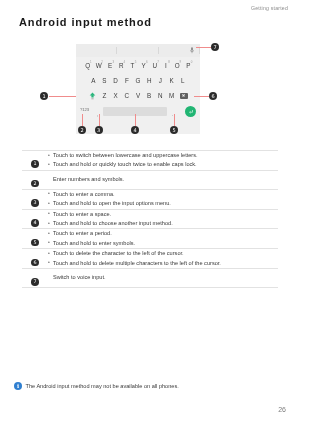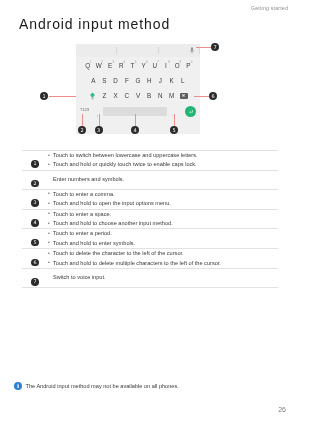--- a/index.html
+++ b/index.html
@@ -22,22 +22,22 @@
     top: 5px;
     right: 12px;
     font-size: 5.2px;
     color: #8d8d8d;
     letter-spacing: .2px;
   }
   .page-title {
     position: absolute;
     top: 16px;
     left: 19px;
-    font-size: 14px;
-    font-weight: normal;
+    font-size: 11px;
+    font-weight: bold;
     letter-spacing: .9px;
     color: #1a1a1a;
   }
 
   
   .kb-figure {
     position: absolute;
     left: 0;
     top: 38px;
     width: 300px;

